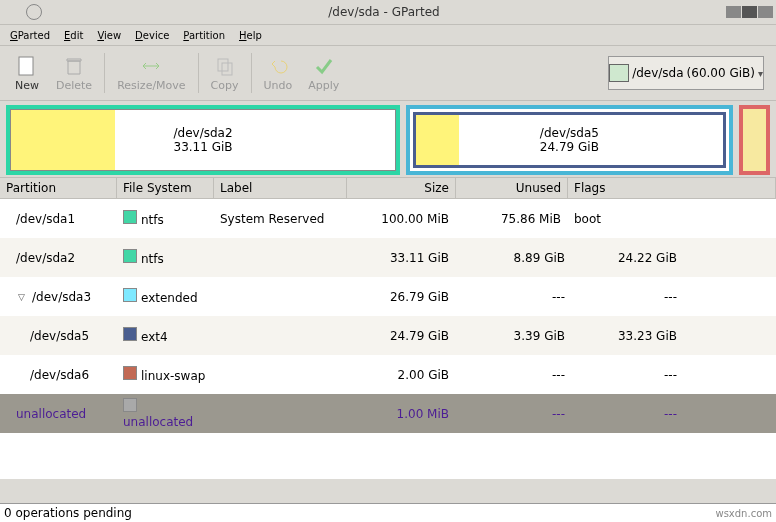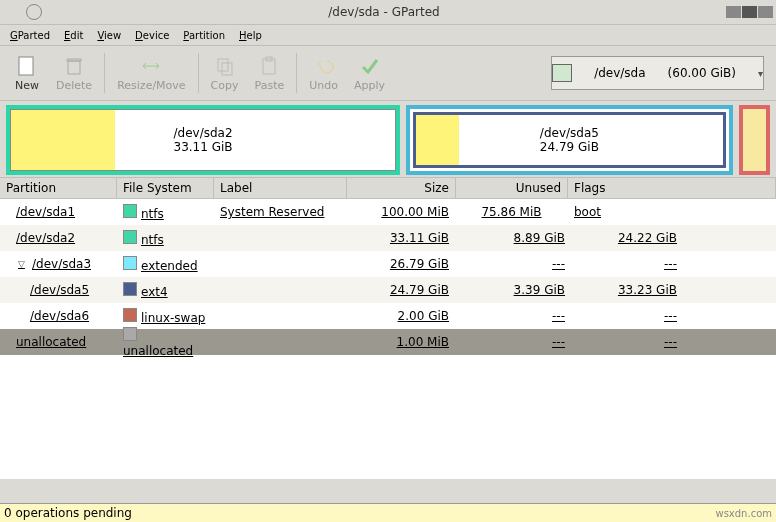--- a/index.html
+++ b/index.html
@@ -12,41 +12,41 @@
 .titlebar .winbtn.max { background:#555; }
 .menubar { height: 21px; display: flex; align-items: center; gap: 14px; padding: 0 10px; border-bottom: 1px solid #c0beb9; }
 .menubar span { font-size: 10px; cursor: default; }
 .menubar span u { text-decoration: underline; }
 .toolbar { height: 55px; display: flex; align-items: center; padding: 2px 6px; border-bottom: 1px solid #c0beb9; background: #dcdad5; }
 .toolbtn { display: flex; flex-direction: column; align-items: center; justify-content: center; padding: 2px 8px; min-width: 42px; height: 50px; font-size: 11px; color: #333; cursor: default; }
 .toolbtn .ic { width: 22px; height: 22px; margin-bottom: 2px; display:flex; align-items:center; justify-content:center; }
 .toolbtn.disabled { color: #999; }
 .sep { width: 1px; height: 40px; background: #c0beb9; margin: 0 4px; }
 .spacer { flex: 1; }
-.disksel { display:flex; align-items:center; height: 34px; border: 1px solid #999; background:#eceae5; padding: 2 8px; margin-right: 6px; gap:22px; }
+.disksel { display:flex; align-items:center; height: 34px; border: 1px solid #999; background:#eceae5; padding: 2 8px; margin-right: 6px; gap:3px; }
 .disksel .hd { width:20px; height:18px; background:#cfe8cf; border:1px solid #666; }
 .disksel .chev { font-size:10px; color:#555; }
 .partvis { height: 70px; margin: 4px 6px 2px 6px; display: flex; gap: 6px; }
 .pbox { border: 4px solid; position: relative; display:flex; align-items:center; justify-content:center; flex-direction:column; font-size:12px; text-align:center; }
 .pbox .fill { position:absolute; left:0; top:0; bottom:0; background:#fff47a; }
 .pbox .inner { border:1px solid #888; width:100%; height:100%; display:flex; flex-direction:column; align-items:center; justify-content:center; position:relative; }
 .pbox .lbl { position:relative; z-index:1; }
 .tablehead { display:flex; height:22px; border-top:1px solid #c0beb9; border-bottom:1px solid #c0beb9; background:#dcdad5; }
 .tablehead div { border-right:1px solid #c0beb9; display:flex; align-items:center; padding:0 6px; font-size:12px; }
 .c-part{width:117px;} .c-fs{width:97px;} .c-lbl{width:133px;} .c-size{width:109px; justify-content:flex-end;} .c-used{width:116px; justify-content:flex-end;} .c-unused{width:112px; justify-content:flex-end;} .c-flags{flex:1; padding-left:6px;}
 .tablebody { background:#fff; height: 280px; overflow:auto; }
-.row { display:flex; height:26px; align-items:center; font-size:12px;text-decoration:underline; }
+.row { display:flex; height:39px; align-items:center; font-size:12px; }
 .row.alt { background:#f6f4ef; }
-.row.sel { background:#9b988f; color:#000000; }
+.row.sel { background:#9b988f; color:#4c1d95; }
 .row .c-part { padding-left:16px; display:flex; align-items:center; gap:4px;}
 .row.child .c-part { padding-left:30px; }
 .row .exp { width:10px; font-size:9px; color:#555; margin-left:2px; }
 .row .sw { width:14px; height:14px; display:inline-block; border:1px solid #888; margin-right:4px; }
 .row div{border-right:1px solid transparent; padding:0 6px;}
-.statusbar { position:absolute; bottom:0; left:0; right:0; height:19px; border-top:1px solid #999; background:#fef9c3; display:flex; align-items:center; padding:0 4px; font-size:12px; justify-content:space-between;}
+.statusbar { position:absolute; bottom:0; left:0; right:0; height:19px; border-top:1px solid #999; background:#ffffff; display:flex; align-items:center; padding:0 4px; font-size:12px; justify-content:space-between;}
 .watermark{color:#888; font-size:10px;}
 </style>
 </head>
 <body>
 
 <div class="titlebar">
   <span class="icon"></span>
   <span class="title">/dev/sda - GParted</span>
   <span class="winbtns">
     <span class="winbtn"></span>
@@ -93,29 +93,20 @@
   <div class="sep"></div>
   <div class="toolbtn disabled">
     <span class="ic">
         <svg width="22" height="22">
           <rect x="4" y="4" width="10" height="12" fill="none" stroke="#bbb"></rect>
           <rect x="8" y="8" width="10" height="12" fill="none" stroke="#bbb"></rect>
         </svg>
       </span>
     <span>Copy</span>
   </div>
-  <div class="toolbtn disabled">
-    <span class="ic">
-        <svg width="22" height="22">
-          <rect x="5" y="4" width="12" height="15" fill="none" stroke="#bbb"></rect>
-          <rect x="8" y="2" width="6" height="4" fill="none" stroke="#bbb"></rect>
-        </svg>
-      </span>
-    <span>Paste</span>
-  </div>
   <div class="sep"></div>
   <div class="toolbtn disabled">
     <span class="ic">
         <svg width="22" height="22">
           <path d="M14 6a6 6 0 1 1-6 6l-3-3 3-3" fill="none" stroke="#e8d27a"></path>
         </svg>
       </span>
     <span>Undo</span>
   </div>
   <div class="toolbtn disabled">
@@ -161,21 +152,21 @@
   <div class="c-unused">Unused</div>
   <div class="c-flags">Flags</div>
 </div>
 
 <div class="tablebody" id="tbody">
     <div class="row">
       <div class="c-part">/dev/sda1</div>
       <div class="c-fs"><span class="sw" style="background:#42d6a6"></span>ntfs</div>
       <div class="c-lbl">System Reserved</div>
       <div class="c-size" style="justify-content:flex-end;text-align:right;">100.00 MiB</div>
-      <div class="c-unused" style="text-align:center;">75.86 MiB</div>
+      <div class="c-unused" style="text-align:right;">75.86 MiB</div>
       <div class="c-flags">boot</div>
     </div>
     <div class="row alt">
       <div class="c-part">/dev/sda2</div>
       <div class="c-fs"><span class="sw" style="background:#42d6a6"></span>ntfs</div>
       <div class="c-lbl"></div>
       <div class="c-size" style="justify-content:flex-end;text-align:right;">33.11 GiB</div>
       <div class="c-used" style="text-align:right;">8.89 GiB</div>
       <div class="c-unused" style="text-align:right;">24.22 GiB</div>
       <div class="c-flags"></div>

